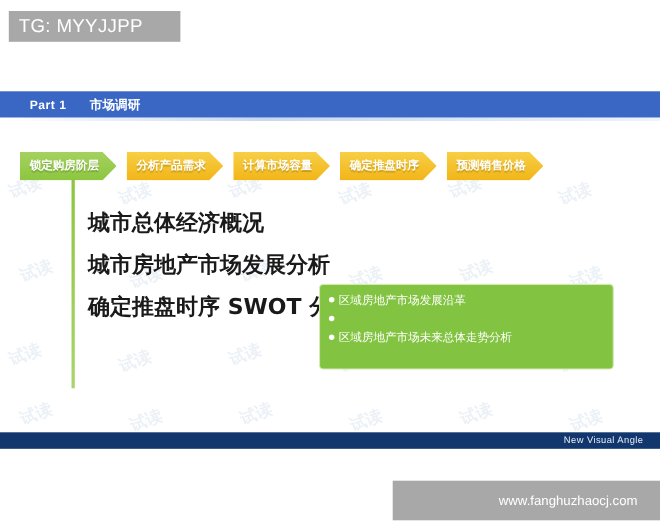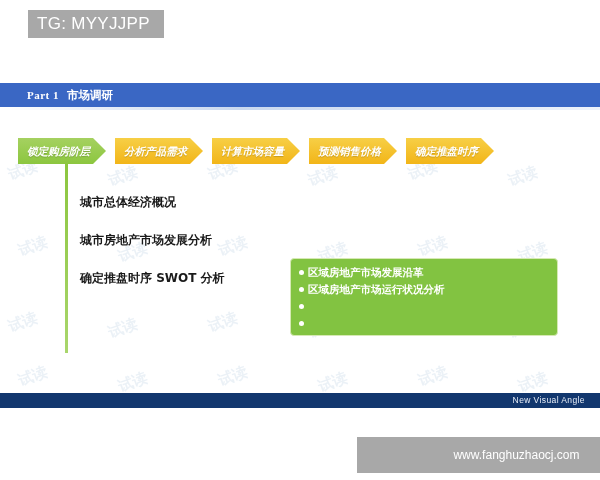--- a/index.html
+++ b/index.html
@@ -13,31 +13,30 @@
     position: relative;
     overflow: hidden;
     font-family: "Liberation Sans", "DejaVu Sans", sans-serif;
   }
 
   
   .tg-label {
     position: absolute;
     left: 8px;
     top: 10px;
-    width: 136px;
+    width: 156px;
     height: 28px;
     background: #a8a8a8;
     color: #ffffff;
     font-size: 17px;
     line-height: 28px;
     padding-left: 9px;
     box-sizing: border-box;
     letter-spacing: 0.3px;
     white-space: nowrap;
-    margin-left: 20px;
   }
 
   
   .slide {
     position: absolute;
     left: 0;
     top: 75px;
     width: 600px;
     height: 340px;
     background: #ffffff;
@@ -77,48 +76,47 @@
     left: 27px;
     top: 0;
     height: 24px;
     line-height: 24px;
     color: #ffffff;
     font-weight: bold;
     font-size: 11px;
     white-space: nowrap;
   }
   .hdr-part {
-    font-family: Liberation Serif, serif;
+    font-family: Liberation Sans, sans-serif;
     letter-spacing: .5px;
   }
   .hdr-cn {
     font-family: "DejaVu Sans", sans-serif;
     font-size: 11.5px;
-    margin-left: 8px;
+    margin-left: 21px;
   }
   .hdr-underline {
     position: absolute;
     left: 0;
     top: 32px;
     width: 600px;
     height: 3px;
     background: linear-gradient(to right, #ffffff, #c9d8ef 40%, #eef3fb);
     z-index: 8;
   }
 
   
   .chev-row {
     position: absolute;
     left: 18px;
     top: 62px;
     height: 28px;
     z-index: 10;
     display: flex;
     align-items: center;
-    font-style: italic;
   }
   .chev {
     position: relative;
     height: 26px;
     line-height: 26px;
     color: #ffffff;
     font-family: "DejaVu Sans", sans-serif;
     font-size: 10.5px;
     font-weight: bold;
     padding: 0 16px 0 9px;
@@ -150,21 +148,21 @@
     width: 220px;
     z-index: 10;
   }
   .list-item {
     height: 38px;
     display: flex;
     align-items: center;
     padding-left: 10px;
     box-sizing: border-box;
     font-family: "DejaVu Sans", sans-serif;
-    font-size: 12px;
+    font-size: 20px;
     font-weight: bold;
     color: #1a1a1a;
     white-space: nowrap;
   }
   .list-item.highlight {
     background: linear-gradient(to right, #8dc63f 0%, #9acb50 55%, #c5e29a 88%, #dcecc2 100%);
     color: #ffffff;
     text-shadow: 0 1px 1px rgba(0,0,0,.12);
   }
 
@@ -182,21 +180,21 @@
     padding: 5px 0 0 8px;
     z-index: 10;
   }
   .bullet-row {
     display: flex;
     align-items: center;
     height: 17px;
     color: #ffffff;
     font-family: "DejaVu Sans", sans-serif;
     font-size: 10.5px;
-    font-weight: bold;
+    font-weight: normal;
     white-space: nowrap;
   }
   .bullet-dot {
     width: 5px;
     height: 5px;
     border-radius: 50%;
     background: #ffffff;
     margin-right: 4px;
     flex: 0 0 auto;
   }
@@ -289,46 +287,43 @@
     <div class="hdr-inner">
       <span class="hdr-part">Part 1</span><span class="hdr-cn">市场调研</span>
     </div>
   </div>
   <div class="hdr-underline"></div>
 
   <div class="chev-row">
     <div class="chev green">锁定购房阶层</div>
     <div class="chev orange">分析产品需求</div>
     <div class="chev orange">计算市场容量</div>
+    <div class="chev orange">确定推盘时序</div>
     <div class="chev orange">预测销售价格</div>
-    <div class="chev orange">确定推盘时序</div>
   </div>
 
   <div class="connector"></div>
 
   <div class="left-list">
     <div class="list-item">城市总体经济概况</div>
     <div class="list-item">城市房地产市场发展分析</div>
     <div class="list-item">确定推盘时序 SWOT 分析</div>
   </div>
 
   <div class="bullet-panel">
     <div class="bullet-row">
       <span class="bullet-dot"></span>
       <span>区域房地产市场发展沿革</span>
     </div>
     <div class="bullet-row">
       <span class="bullet-dot"></span>
-      <span>区域房地产市场运行状况分析</span>
     </div>
     <div class="bullet-row">
       <span class="bullet-dot"></span>
-    </div>
-    <div class="bullet-row">
-      <span class="bullet-dot"></span>
+      <span>区域房地产市场未来总体走势分析</span>
     </div>
   </div>
 
   <div class="slide-footer">
     <div class="footer-brand">New Visual Angle</div>
   </div>
 
 </div>
 
 <div class="url-banner">www.fanghuzhaocj.com</div>

